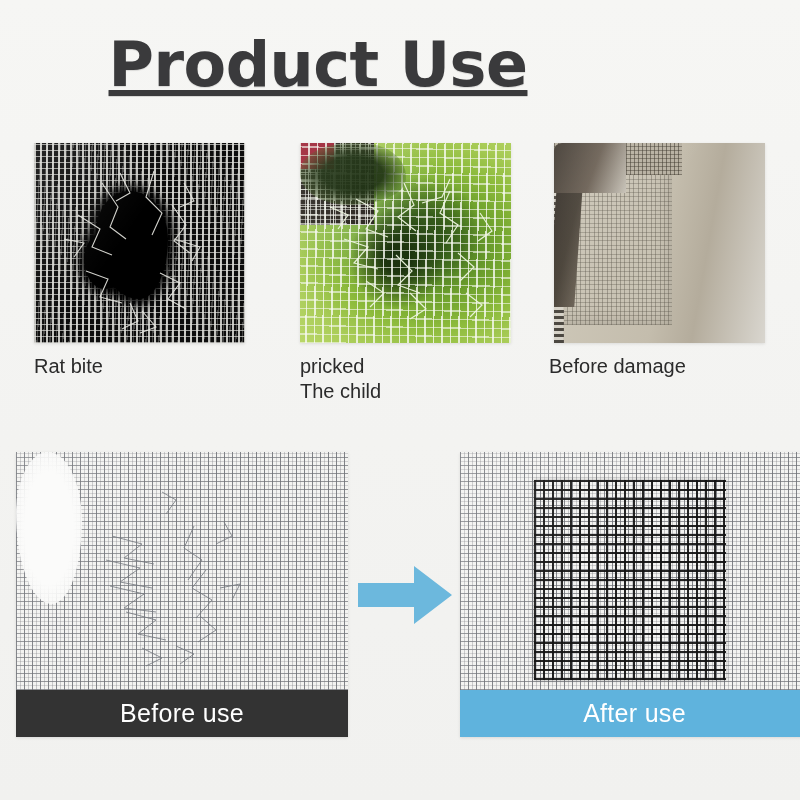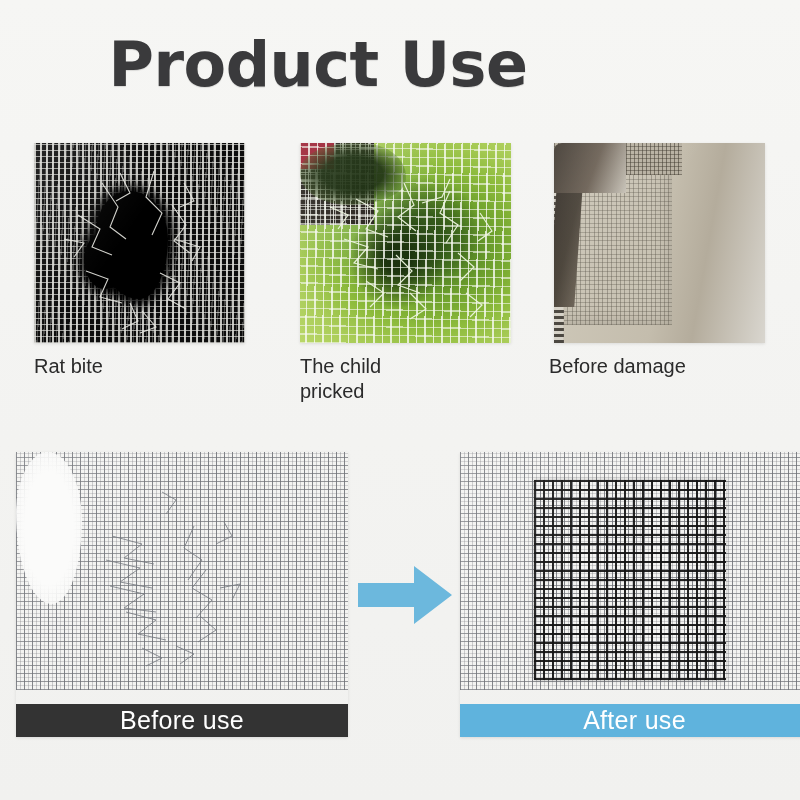--- a/index.html
+++ b/index.html
@@ -26,20 +26,21 @@
     left: 0;
     top: 28px;
     width: 636px;
     text-align: center;
     font-size: 62px;
     font-weight: bold;
     letter-spacing: -0.5px;
     color: #3a3a3c;
     font-family: "DejaVu Sans", sans-serif;
     text-shadow: 0 1px 1px rgba(0,0,0,0.12);
+    text-decoration: underline;
   }
 
   
   .photo {
     position: absolute;
     overflow: hidden;
     box-shadow: 0 1px 3px rgba(0,0,0,0.10);
   }
   .photo-top { top: 143px; width: 211px; height: 200px; }
   #photo-rat   { left: 34px; }
@@ -129,21 +130,21 @@
   #panel-after  { left: 460px; width: 325px; height: 285px; padding-left: 24px; }
   .panel-photo {
     position: absolute;
     left: 0; top: 0; right: 0;
     height: 238px;
     overflow: hidden;
   }
   .panel-bar {
     position: absolute;
     left: 0; right: 0; bottom: 0;
-    height: 33px;
+    height: 47px;
     display: flex;
     align-items: center;
     justify-content: center;
     font-size: 25px;
     color: #ffffff;
     letter-spacing: 0.3px;
   }
   #bar-before { background: #333333; }
   #bar-after  { background: #5fb3dd; }
 
@@ -241,22 +242,22 @@
         <path d="M122 60 L142 54 L150 36"></path>
         <path d="M180 70 L192 88 L178 98"></path>
         <path d="M110 150 L126 166 L110 176"></path>
         <path d="M30 64 L48 72 L38 86"></path>
         <path d="M166 150 L182 162 L170 174"></path>
       </g>
     </svg>
     <div class="sheen"></div>
   </div>
   <div class="caption" id="caption-child">
+    <div>pricked</div>
     <div>The child</div>
-    <div>pricked</div>
   </div>
 
   <div class="photo photo-top" id="photo-aging">
     <div class="mesh" style="background:linear-gradient(100deg,#cfc9ba 0%,#c4bdad 52%,#b4ac9c 70%,#d9d6cf 100%);"></div>
     <div class="mesh mesh-beige" style="left:4px;top:6px;width:118px;height:182px;position:absolute;inset:auto;
                 box-shadow:inset 0 0 18px rgba(70,62,50,0.25);"></div>
     <div class="mesh" style="left:122px;top:0;width:10px;height:200px;position:absolute;inset:auto;
                 background:repeating-linear-gradient(0deg,#55504a 0 3px,#cdc7ba 3px 6px);"></div>
     <div class="mesh" style="left:174px;top:0;width:9px;height:200px;position:absolute;inset:auto;
                 background:repeating-linear-gradient(0deg,#4a463f 0 3px,#d6d2c8 3px 6px);"></div>

